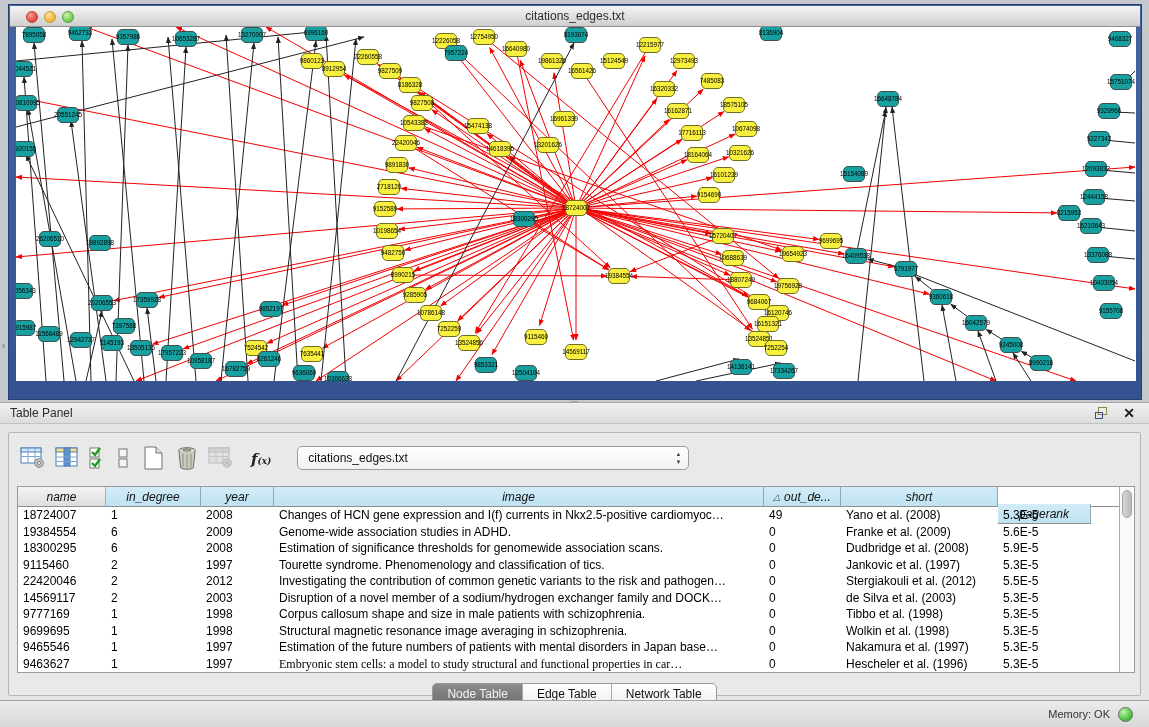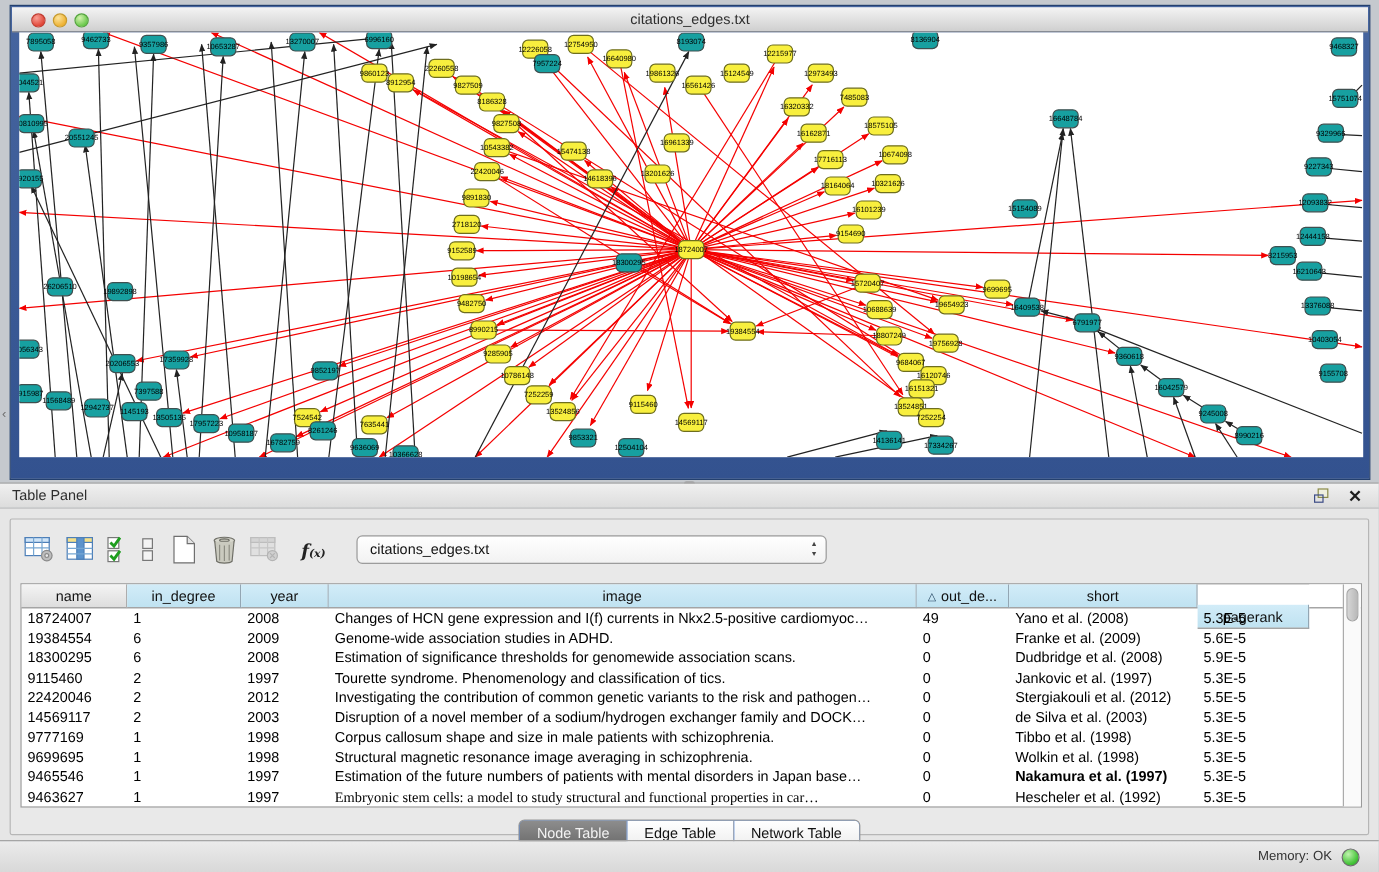--- a/index.html
+++ b/index.html
@@ -52,21 +52,21 @@
   .fx .big { font-size:15px; font-weight:bold; }
   .fx .small { font-size:9px; font-weight:bold; }
   #table-dropdown { position:relative; width:392px; height:24px; margin-left:16px; background:linear-gradient(180deg,#ffffff,#f2f2f2);
     border:1px solid #9c9c9c; border-radius:5px; display:flex; align-items:center; }
   #table-dropdown .val { font-size:12px; color:#111; margin-left:10px; }
   #table-dropdown .arrows { position:absolute; right:7px; top:3px; display:flex; flex-direction:column; line-height:0; }
   #table-dropdown .arrows span { font-size:6px; color:#444; line-height:8px; text-align:center; }
 
   
   #dtable { position:absolute; left:8px; top:53px; width:1118px; height:187px; background:#ffffff; border:1px solid #9a9a9a; }
-  #thead { display:flex; height:20px; }
+  #thead { display:flex; height:20px;font-style:italic; }
   .th { height:20px; border-right:1px solid #93a6b3; border-bottom:1px solid #8f8f8f;
     background:linear-gradient(180deg,#d2ecf8,#bfe2f1); font-size:12px; color:#111;
     display:flex; align-items:center; justify-content:center; overflow:hidden; white-space:nowrap; }
   .th.plain { background:linear-gradient(180deg,#f4f4f4,#dddddd); border-right:1px solid #adadad; }
   .th .sortglyph { font-size:9px; color:#1a3b57; margin-right:4px; }
   .th-filler { flex:1; border-bottom:1px solid #8f8f8f; background:#ffffff; }
   #tbody { position:absolute; left:0; top:20px; right:15px; bottom:0; overflow:hidden; }
   .tr { display:flex; height:16.5px; }
   .td { font-size:12px; color:#000; padding-left:5px; white-space:nowrap; overflow:hidden; text-overflow:ellipsis; line-height:16.5px; }
   #vscroll { position:absolute; right:0; top:0; bottom:0; width:15px; background:#fafafa; border-left:1px solid #ababab; }
@@ -872,30 +872,30 @@
               <div class="td" style="width: 77px;">0</div>
               <div class="td" style="width: 157px;">Wolkin et al. (1998)</div>
               <div class="td" style="width: 93px;">5.3E-5</div>
             </div>
             <div class="tr">
               <div class="td" style="width: 88px;">9465546</div>
               <div class="td" style="width: 95px;">1</div>
               <div class="td" style="width: 73px;">1997</div>
               <div class="td" style="width: 490px;">Estimation of the future numbers of patients with mental disorders in Japan base…</div>
               <div class="td" style="width: 77px;">0</div>
-              <div class="td" style="width: 157px; font-weight: bold;">Nakamura et al. (1997)</div>
+              <div class="td" style="width: 157px;">Nakamura et al. (1997)</div>
               <div class="td" style="width: 93px;">5.3E-5</div>
             </div>
             <div class="tr">
               <div class="td" style="width: 88px;">9463627</div>
               <div class="td" style="width: 95px;">1</div>
               <div class="td" style="width: 73px;">1997</div>
               <div class="td" style="width: 490px; font-family: Liberation Serif, serif;">Embryonic stem cells: a model to study structural and functional properties in car…</div>
               <div class="td" style="width: 77px;">0</div>
-              <div class="td" style="width: 157px;">Hescheler et al. (1992)</div>
+              <div class="td" style="width: 157px;">Hescheler et al. (1996)</div>
               <div class="td" style="width: 93px;">5.3E-5</div>
             </div>
           </div>
         <div id="vscroll">
             <div class="thumb"></div>
           </div>
       </div>
 
       <div id="tabs">
           <div class="tabgroup" id="tabgroup">

